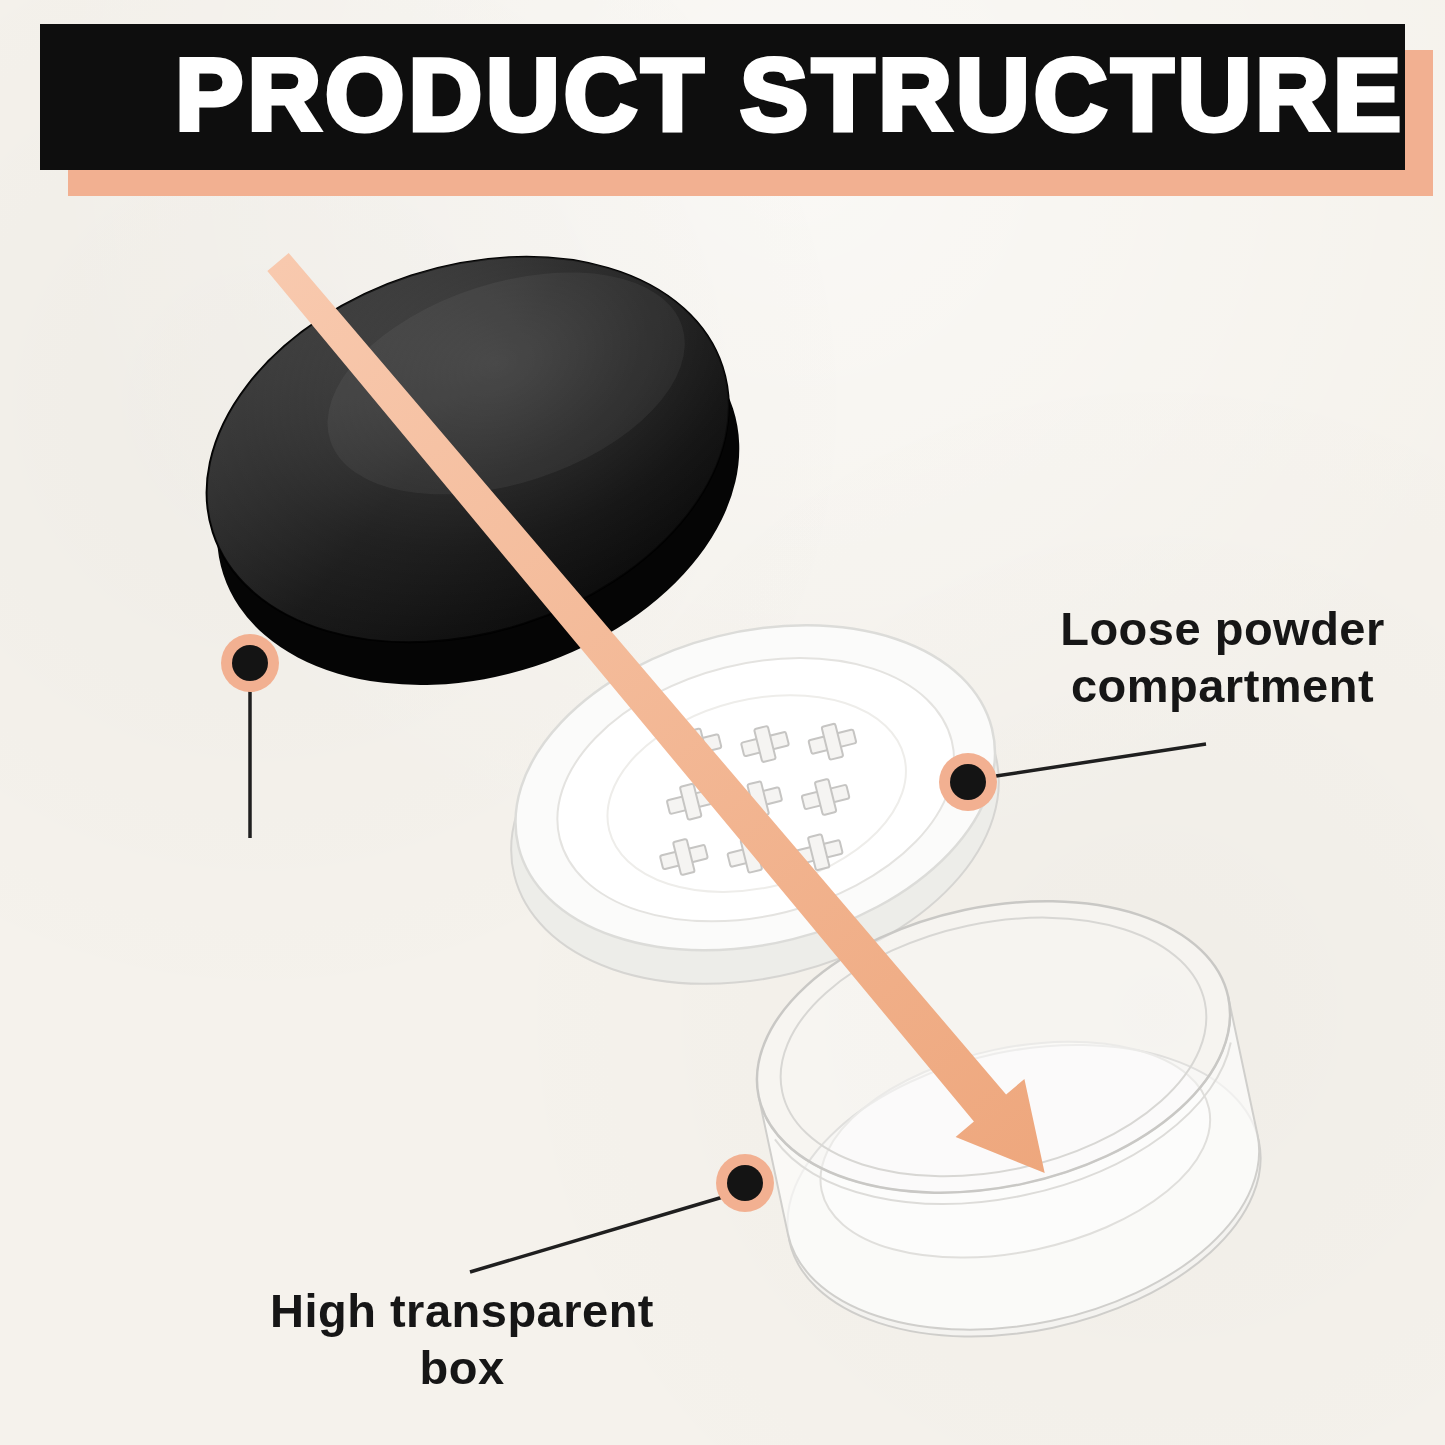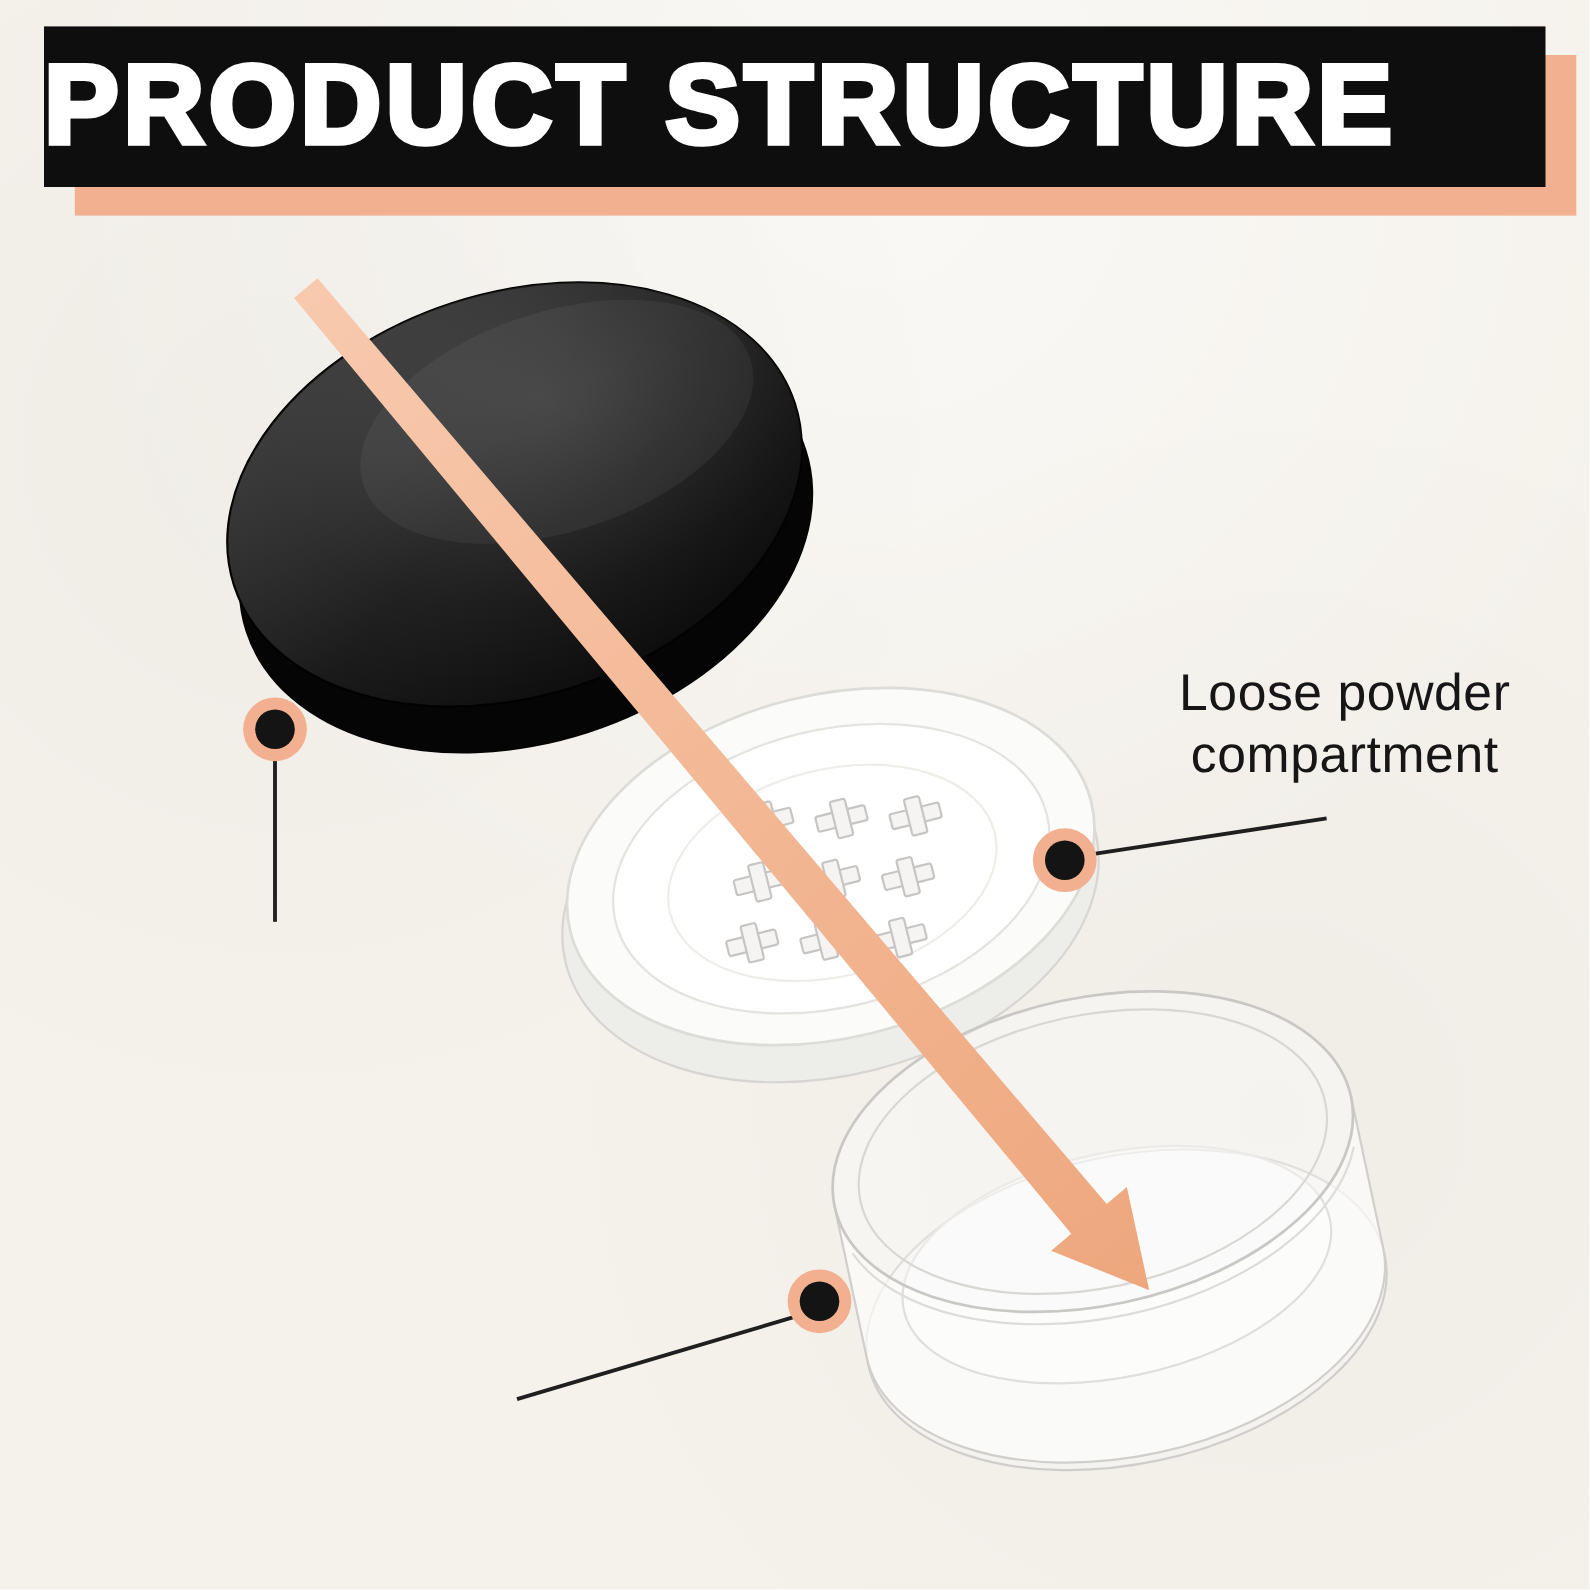--- a/index.html
+++ b/index.html
@@ -14,21 +14,21 @@
       radial-gradient(circle at 55% 10%, rgba(255,255,255,0.5), transparent 50%);
     overflow: hidden;
     font-family: "Liberation Sans", sans-serif;
   }
   .banner {
     position: absolute;
     left: 40px; top: 24px;
     width: 1365px; height: 146px;
     background: #0e0e0e;
     box-shadow: 28px 26px 0 0 #f2b091;
-    display: flex; align-items: center; justify-content: flex-start;
+    display: flex; align-items: center; justify-content: flex-end;
   }
   .banner .title {
     color: #ffffff;
     font-size: 102px;
     font-weight: bold;
     letter-spacing: 4px;
     white-space: nowrap;
     -webkit-text-stroke: 5px #ffffff;
     line-height: 1;
     transform: translateY(-2px);
@@ -37,20 +37,21 @@
     position: absolute;
     left: 0; top: 0;
     width: 1445px; height: 1445px;
   }
   .callout-label {
     position: absolute;
     color: #161616;
     font-size: 47px;
     line-height: 1.22;
     letter-spacing: 0.5px;
+    font-weight: bold;
   }
   .label-lid   { left: 85px;  top: 852px;  width: 330px; text-align: left; white-space: nowrap; }
   .label-comp  { left: 1030px; top: 600px; width: 385px; text-align: center; }
   .label-box   { left: 252px; top: 1282px; width: 420px; text-align: center; }
 </style>
 </head>
 <body>
 
 <div class="canvas">
 
@@ -166,14 +167,15 @@
       <g>
         <circle cx="745" cy="1183" r="29" fill="#f2b091"></circle>
         <circle cx="745" cy="1183" r="18" fill="#141414"></circle>
       </g>
     </g>
   </svg>
 
 
   <div class="callout-label label-comp">Loose powder compartment</div>
 
+  <div class="callout-label label-box">High transparent box</div>
 
 </div>
 
 </body></html>

